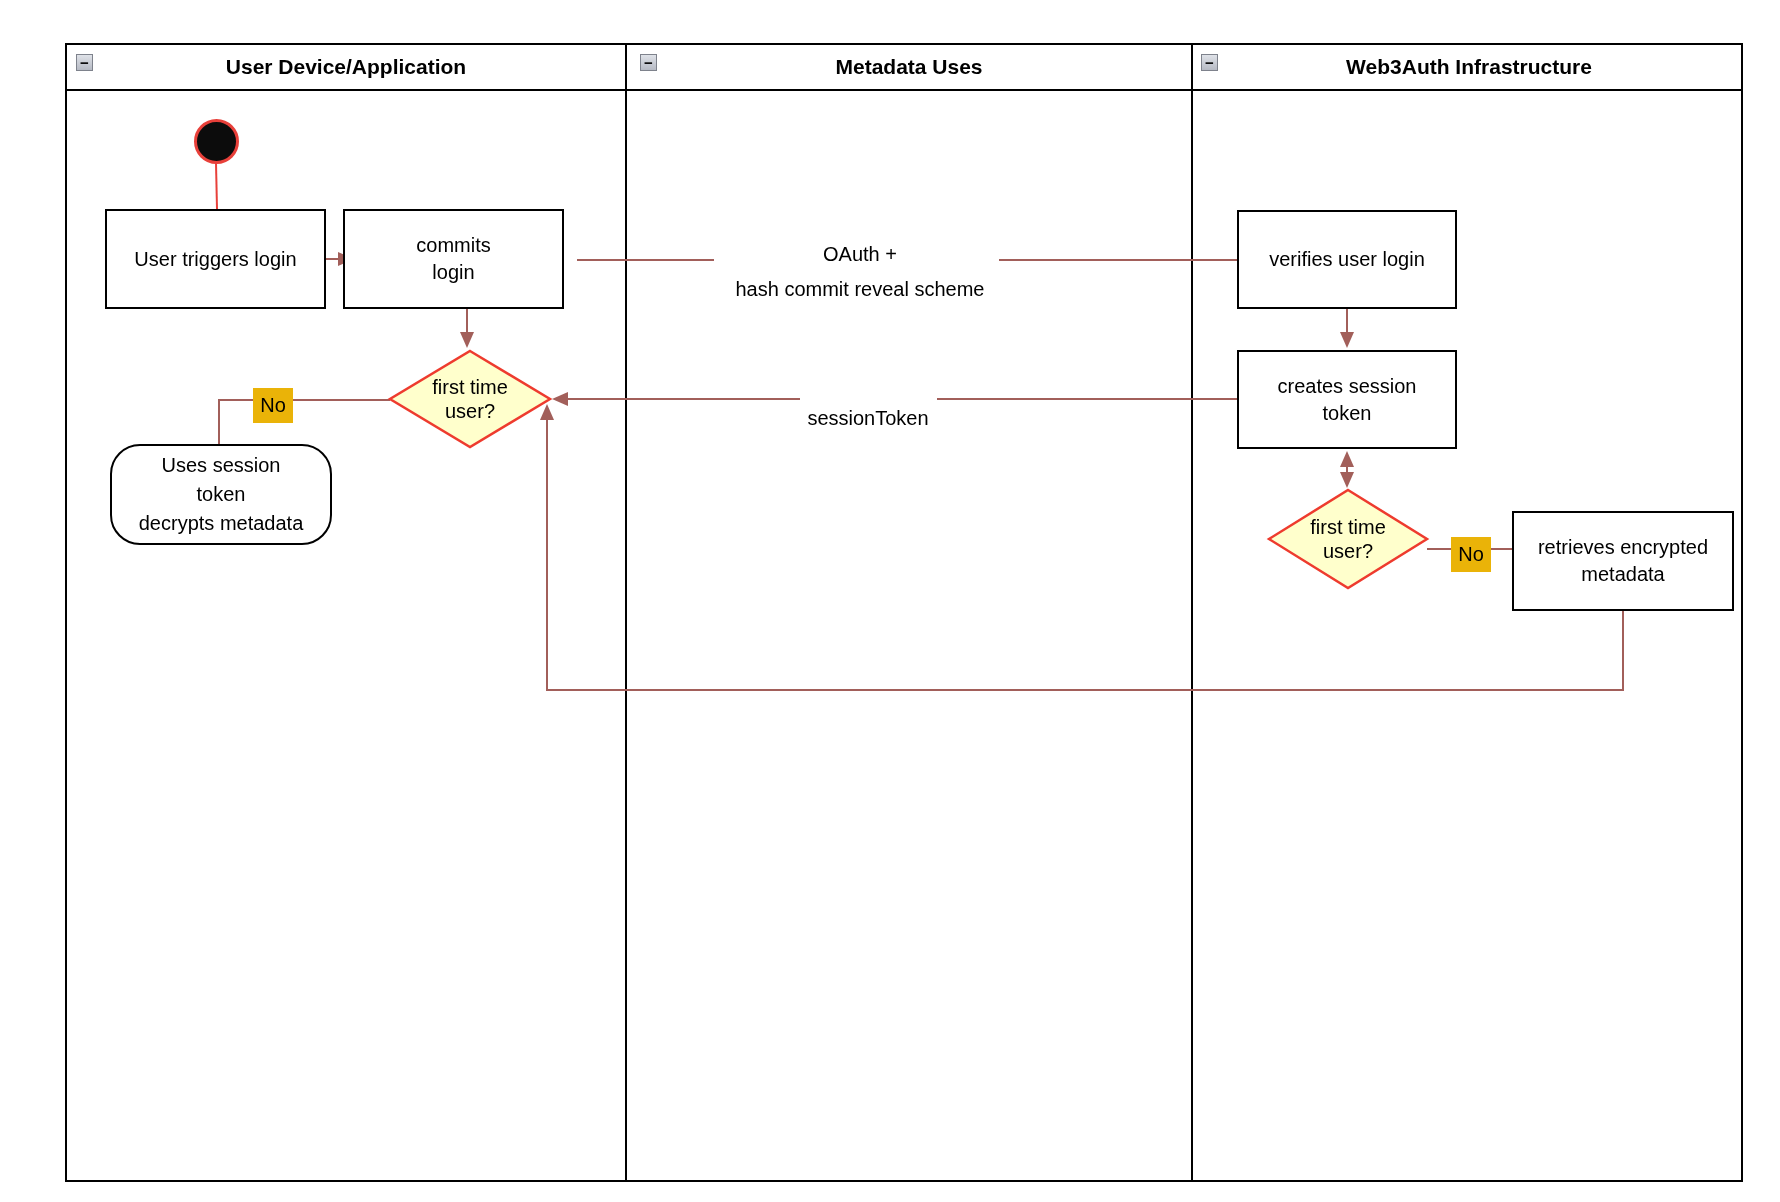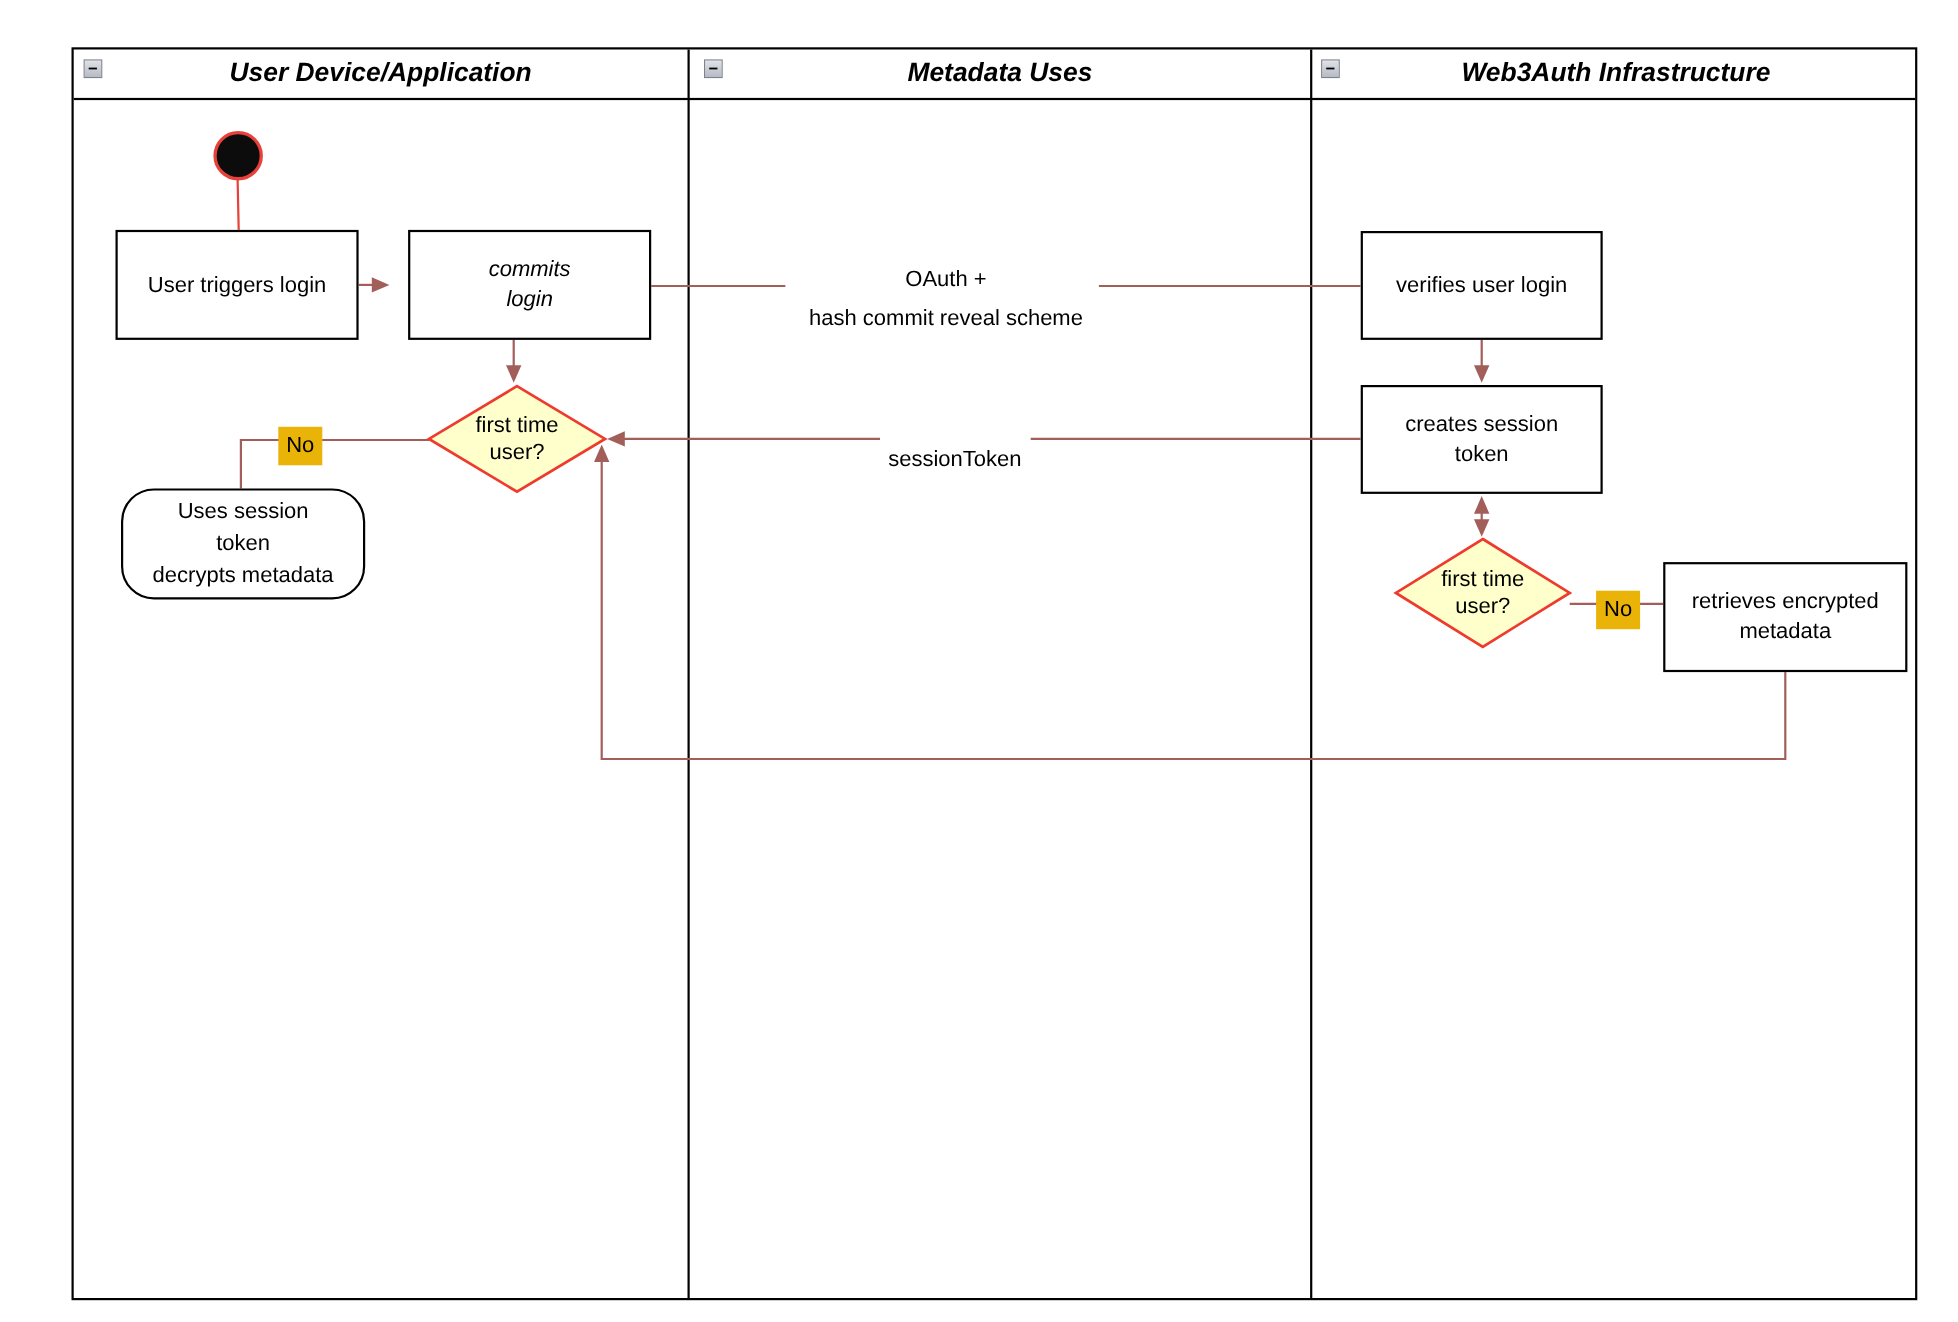--- a/index.html
+++ b/index.html
@@ -1,21 +1,21 @@
 <!DOCTYPE html>
 <html><head>
 <meta charset="utf-8">
 <style>
   html,body{margin:0;padding:0;background:#ffffff;}
   body{width:1780px;height:1202px;position:relative;font-family:"Liberation Sans",sans-serif;color:#000;}
   .diagram{position:absolute;left:65px;top:43px;width:1678px;height:1139px;border:2px solid #000;box-sizing:border-box;background:#fff;}
   .vline{position:absolute;top:0;bottom:0;width:2px;background:#000;}
   .header-sep{position:absolute;top:44px;left:0;right:0;height:2px;background:#000;}
   .lane-header{position:absolute;top:0;height:44px;display:flex;align-items:center;justify-content:center;}
-  .lane-title{font-weight:bold;font-size:24px;font-style:italic;}
+  .lane-title{font-weight:bold;font-size:21px;}
   .collapse{position:absolute;width:17px;height:17px;top:9px;background:linear-gradient(#dfe2e8,#b6bac4);border:1px solid #7e828c;box-sizing:border-box;display:flex;align-items:center;justify-content:center;font-size:15px;font-weight:bold;line-height:1;color:#000;}
   svg.wires{position:absolute;left:0;top:0;width:1678px;height:1139px;}
   .node{position:absolute;box-sizing:border-box;background:#fff;border:2px solid #000;display:flex;align-items:center;justify-content:center;text-align:center;font-size:20px;line-height:27px;white-space:pre-line;}
   .start-node{position:absolute;left:127px;top:74px;width:45px;height:45px;border-radius:50%;background:#0c0c0c;border:3px solid #e8403a;box-sizing:border-box;}
   .diamond-label{position:absolute;display:flex;align-items:center;justify-content:center;text-align:center;font-size:20px;line-height:24px;white-space:pre-line;}
   .edge-label{position:absolute;text-align:center;font-size:20px;line-height:35px;white-space:pre-line;}
   .edge-label.boxed{background:#eab308;padding:0 2px;}
 </style>
 </head>
 <body>
@@ -71,21 +71,21 @@
     <polygon points="480,359 473,375 487,375" fill="#a25f5a"></polygon>
 
     <polygon points="403,306 483,354 403,402 323,354" fill="#ffffcc" stroke="#ee3b2e" stroke-width="2.5"></polygon>
     <polygon points="1281,445 1360,494 1281,543 1202,494" fill="#ffffcc" stroke="#ee3b2e" stroke-width="2.5"></polygon>
   </svg>
 
   <div class="start-node"></div>
 
   <div class="node" style="left:38px;top:164px;width:221px;height:100px;">User triggers login</div>
 
-  <div class="node" style="left:304px;top:164px;width:221px;height:100px;font-style:italic;">commits
+  <div class="node" style="left:276px;top:164px;width:221px;height:100px;">commits
 login</div>
 
   <div class="node" style="left:43px;top:399px;width:222px;height:101px;line-height:29px;border-radius:30px;">Uses session
 token
 decrypts metadata</div>
 
   <div class="node" style="left:1170px;top:165px;width:220px;height:99px;">verifies user login</div>
 
   <div class="node" style="left:1170px;top:305px;width:220px;height:99px;">creates session
 token</div>

